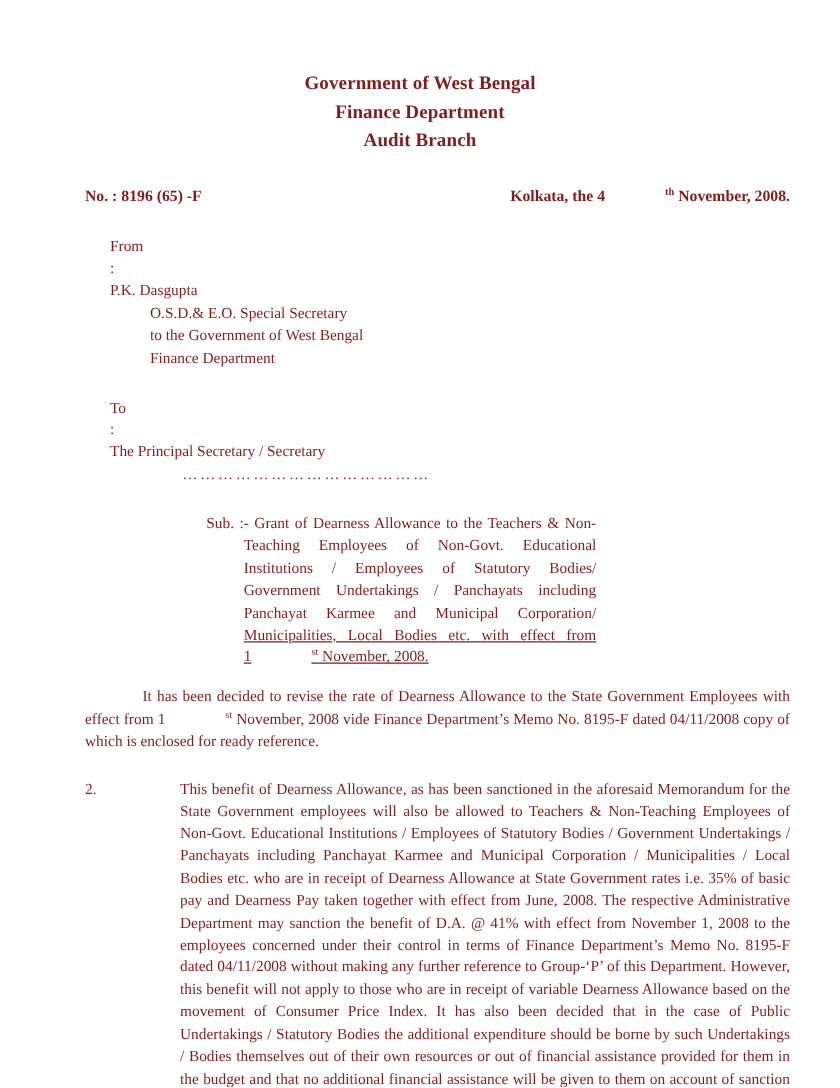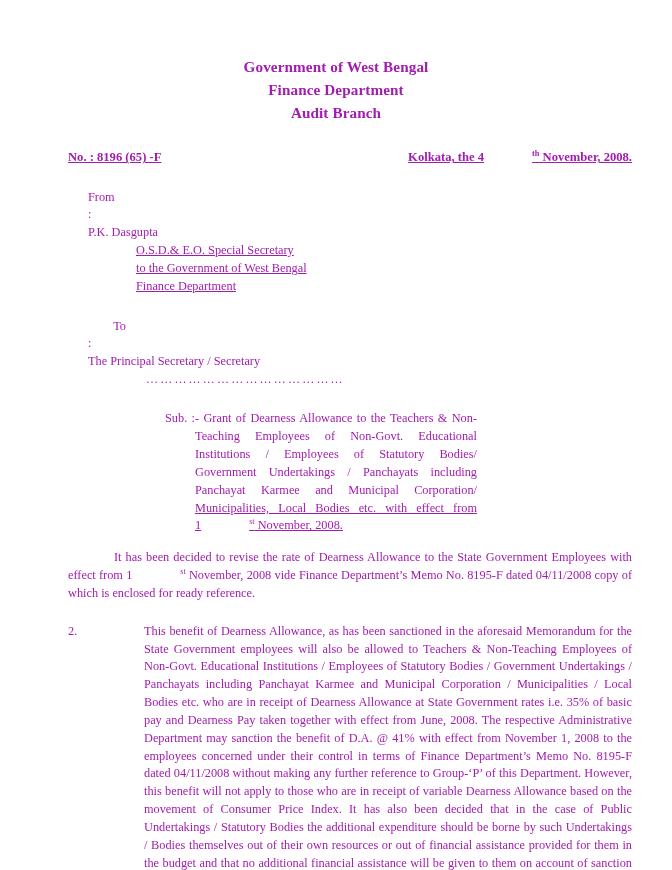--- a/index.html
+++ b/index.html
@@ -5,21 +5,21 @@
   html, body {
     margin: 0;
     padding: 0;
     background: #ffffff;
   }
   .page {
     position: relative;
     width: 672px;
     height: 870px;
     background: #ffffff;
-    color: #a21caf;
+    color: #7f1d1d;
     font-family: "Liberation Serif", "DejaVu Serif", serif;
     font-size: 12.3px;
     line-height: 1.45;
     box-sizing: border-box;
     overflow: hidden;
   }
   .letterhead {
     text-align: center;
     margin-top: 56px;
     font-weight: bold;
@@ -30,41 +30,40 @@
 
   .ref-row {
     display: flex;
     justify-content: space-between;
     align-items: baseline;
     margin: 24px 40px 0 68px;
     font-weight: bold;
     font-size: 12.6px;
   }
   .ref-row span.u {
-    text-decoration: underline;
     white-space: nowrap;
   }
 
   sup {
     font-size: 0.66em;
     vertical-align: super;
     line-height: 0;
     padding-left: 48px;
   }
 
   .from-block {
     margin: 22px 0 0 88px;
   }
   .from-line { display: flex; flex-direction: column; }
   .from-label { width: 38px; flex: none; }
   .from-colon { width: 10px; flex: none; }
-  .from-sub { margin-left: 48px; text-decoration: underline; }
+  .from-sub { margin-left: 32px; }
 
   .to-block { margin: 22px 0 0 88px; }
-  .to-label { width: 38px; flex: none; text-align: right; }
+  .to-label { width: 38px; flex: none; }
   .to-dots {
     margin-left: 58px;
     letter-spacing: 2.2px;
     font-size: 12px;
   }
 
   .subject {
     margin: 22px 195px 0 195px;
     text-align: justify;
     text-indent: -30px;

